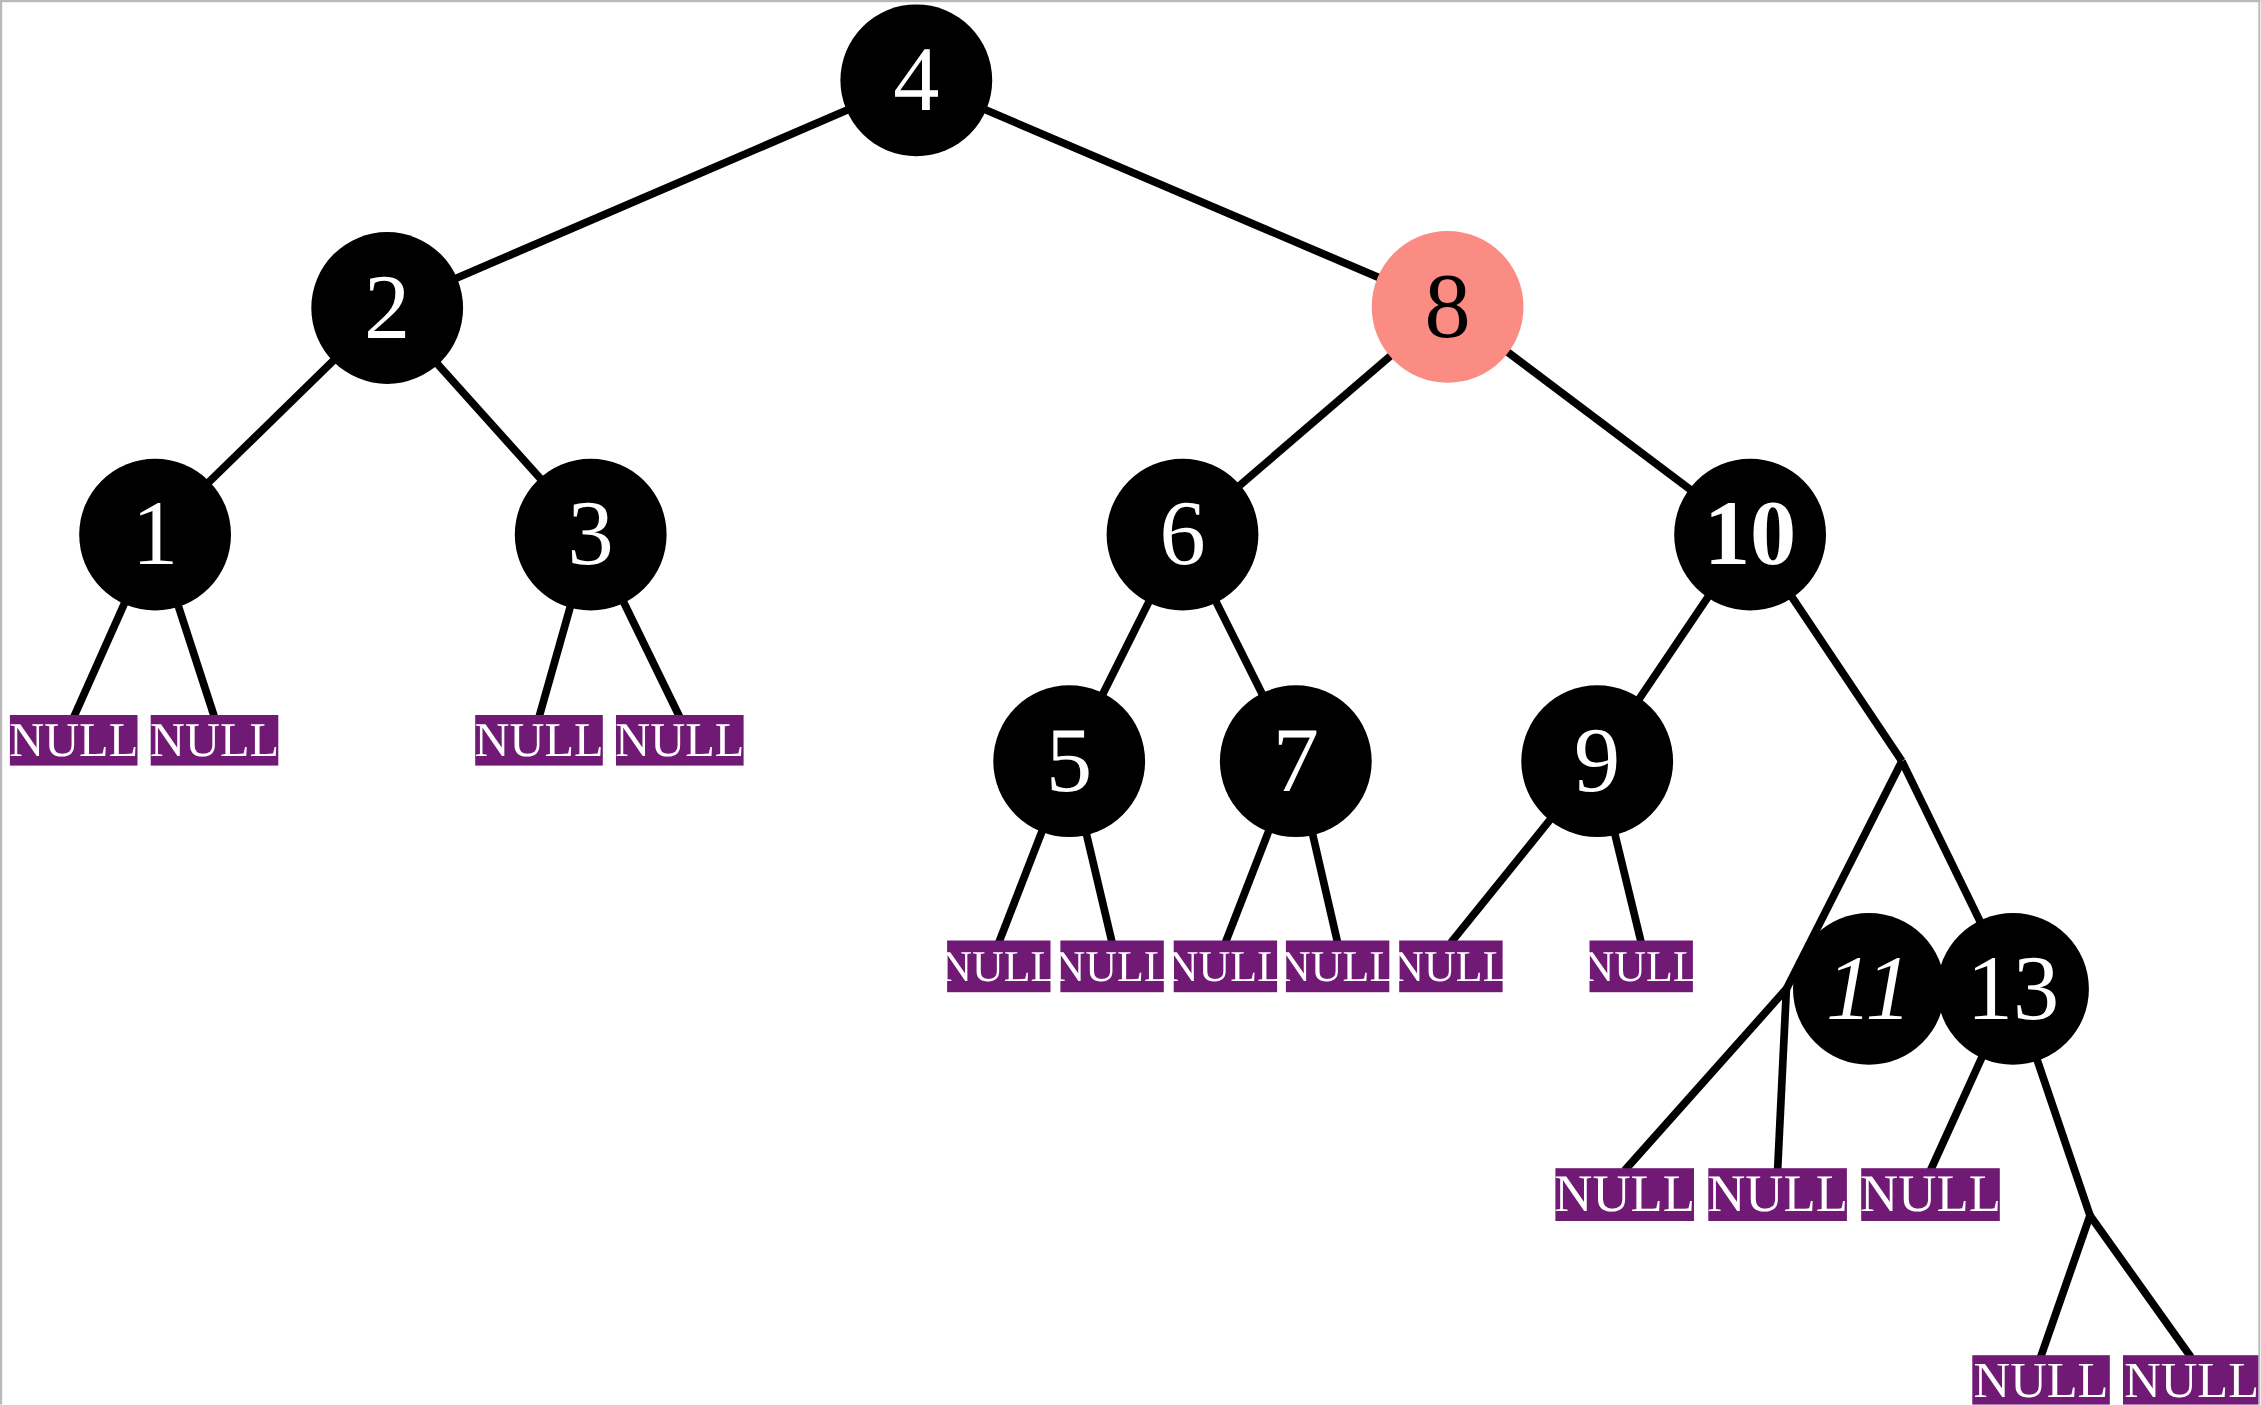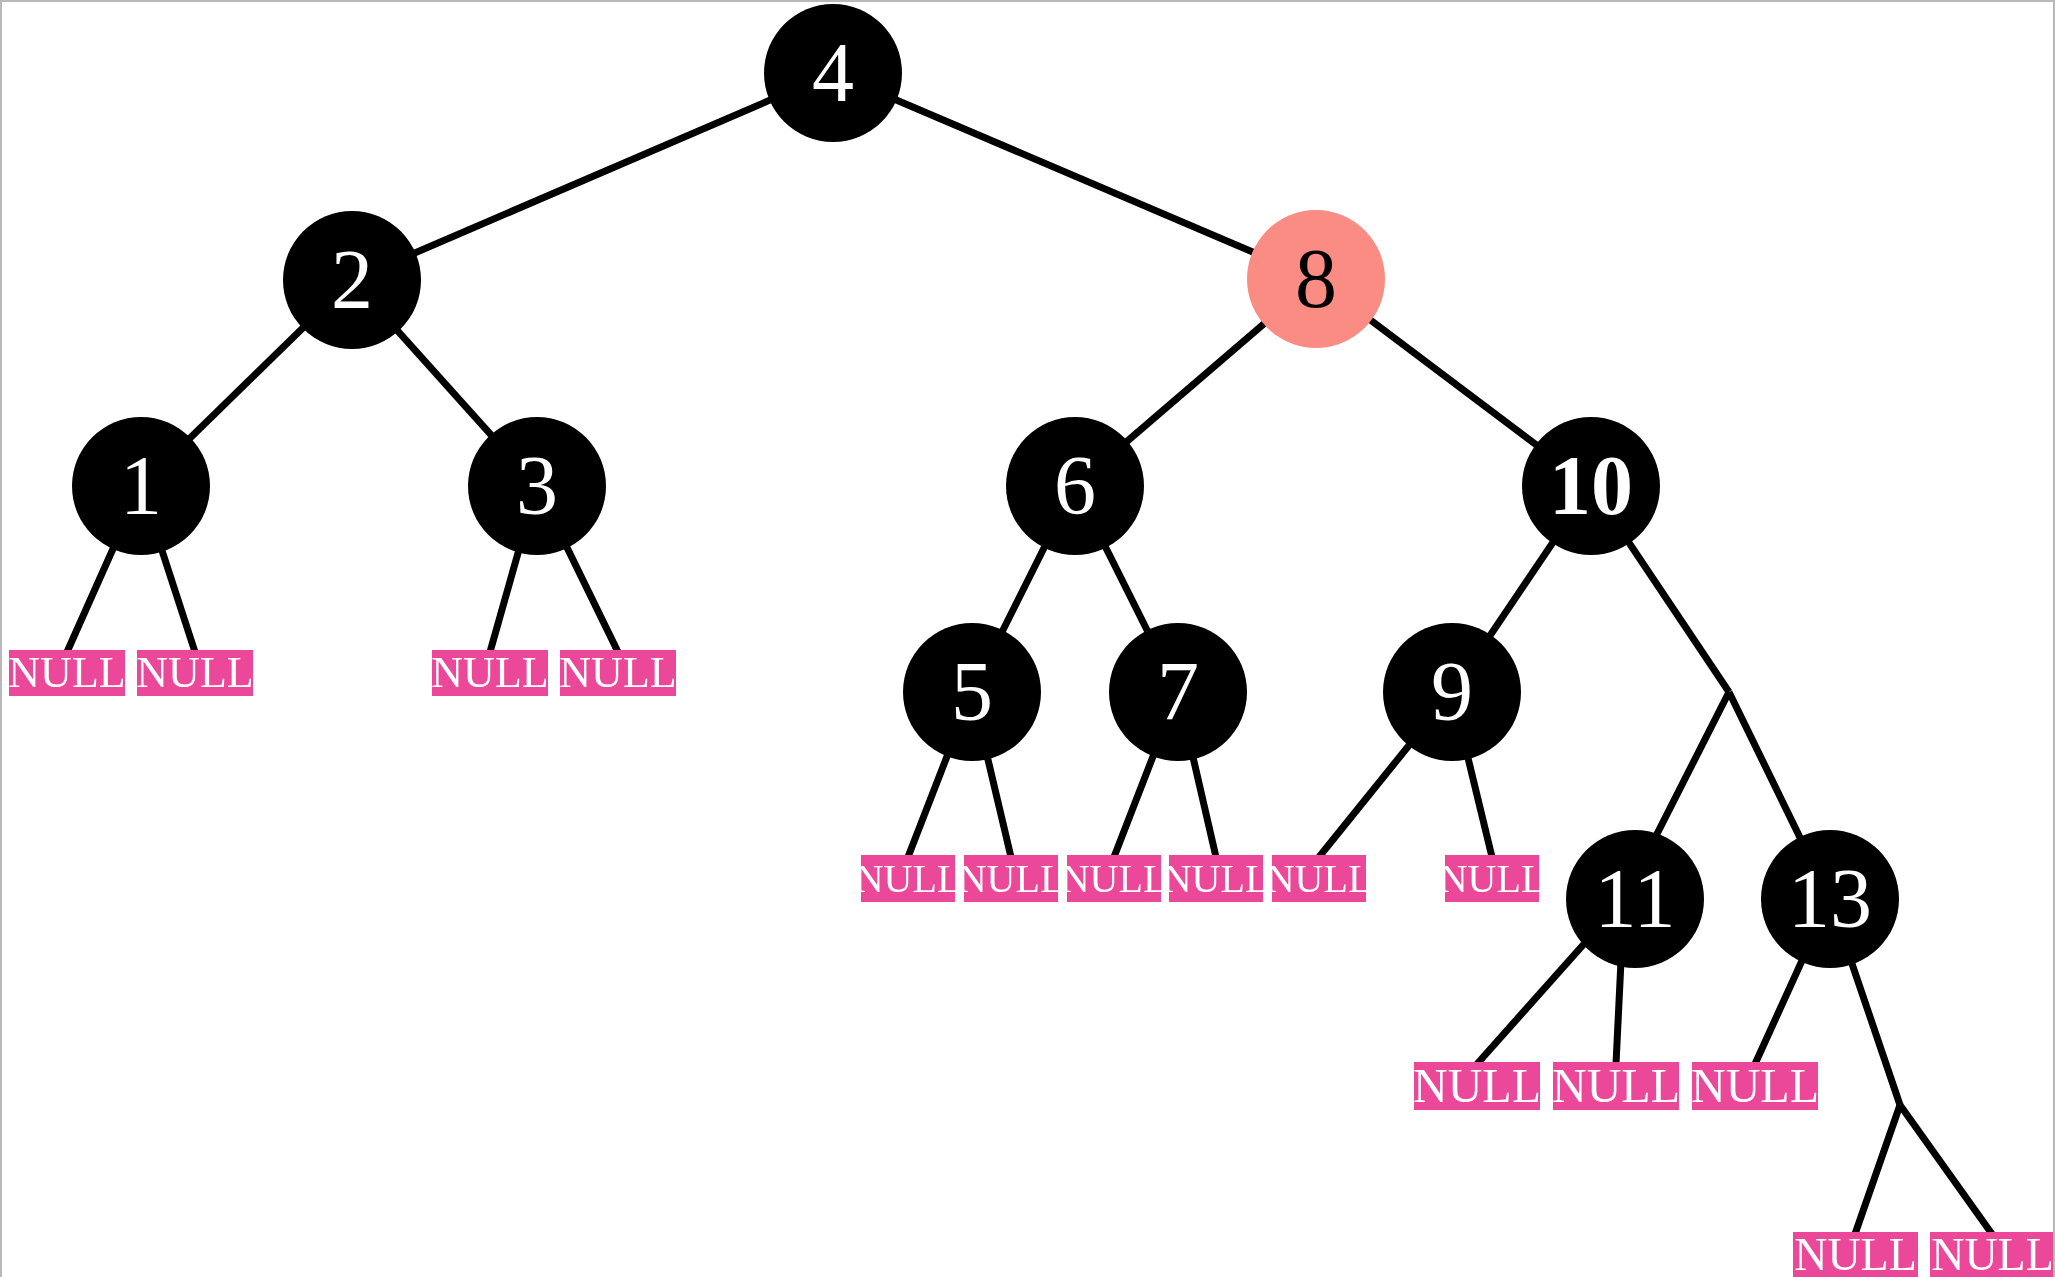--- a/index.html
+++ b/index.html
@@ -40,21 +40,21 @@
   .tree-node.black {
     background: #000000;
     color: #ffffff;
   }
   .tree-node.red {
     background: #fa8c84;
     color: #000000;
   }
   .null-leaf {
     position: absolute;
-    background: #ec4899;
+    background: #701a75;
     color: #ffffff;
     display: flex;
     align-items: center;
     justify-content: center;
     line-height: 1;
     white-space: nowrap;
     user-select: none;
   }
   .nsz1 { width: 116px; height: 46px; font-size: 44px; }
   .nsz2 { width: 94px;  height: 47px; font-size: 40px; }
@@ -100,21 +100,21 @@
   <div class="tree-node black" style="left:762px;  top:2px;">4</div>
   <div class="tree-node black" style="left:281px;  top:209px;">2</div>
   <div class="tree-node red" style="left:1245px; top:208px;">8</div>
   <div class="tree-node black" style="left:70px;   top:415px;">1</div>
   <div class="tree-node black" style="left:466px;  top:415px;">3</div>
   <div class="tree-node black" style="left:1004px; top:415px;">6</div>
   <div class="tree-node black" style="left:1520px; top:415px;font-weight:bold;">10</div>
   <div class="tree-node black" style="left:901px;  top:621px;">5</div>
   <div class="tree-node black" style="left:1107px; top:621px;">7</div>
   <div class="tree-node black" style="left:1381px; top:621px;">9</div>
-  <div class="tree-node black" style="left:1564px; top:828px;">11</div>
+  <div class="tree-node black" style="left:1628px; top:828px;font-style:italic;">11</div>
   <div class="tree-node black" style="left:1759px; top:828px;">13</div>
 
   <div class="null-leaf nsz1" style="left:7px;    top:648px;">NULL</div>
   <div class="null-leaf nsz1" style="left:135px;  top:648px;">NULL</div>
   <div class="null-leaf nsz1" style="left:430px;  top:648px;">NULL</div>
   <div class="null-leaf nsz1" style="left:558px;  top:648px;">NULL</div>
   <div class="null-leaf nsz2" style="left:859px;  top:853px;">NULL</div>
   <div class="null-leaf nsz2" style="left:962px;  top:853px;">NULL</div>
   <div class="null-leaf nsz2" style="left:1065px; top:853px;">NULL</div>
   <div class="null-leaf nsz2" style="left:1167px; top:853px;">NULL</div>

